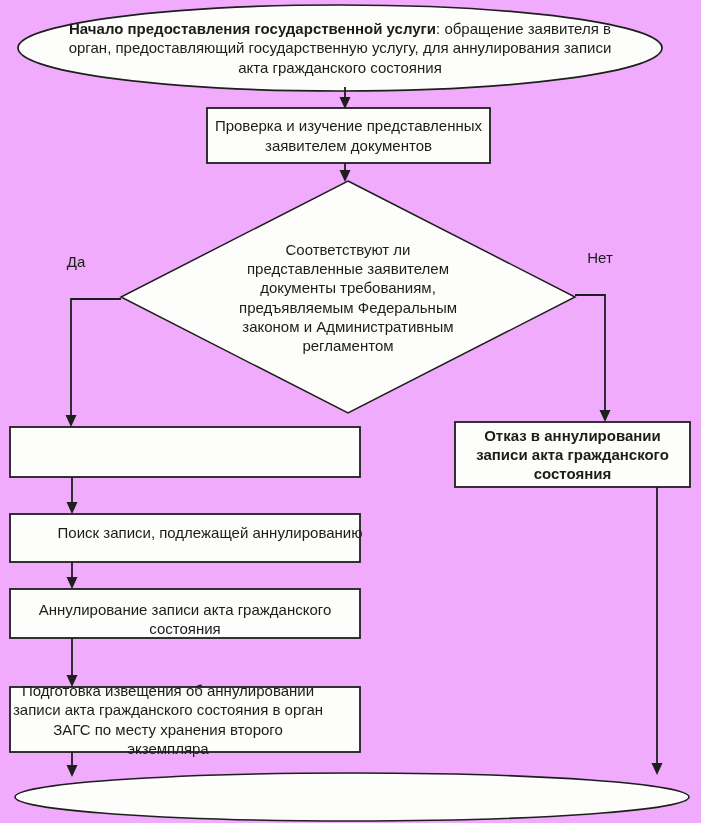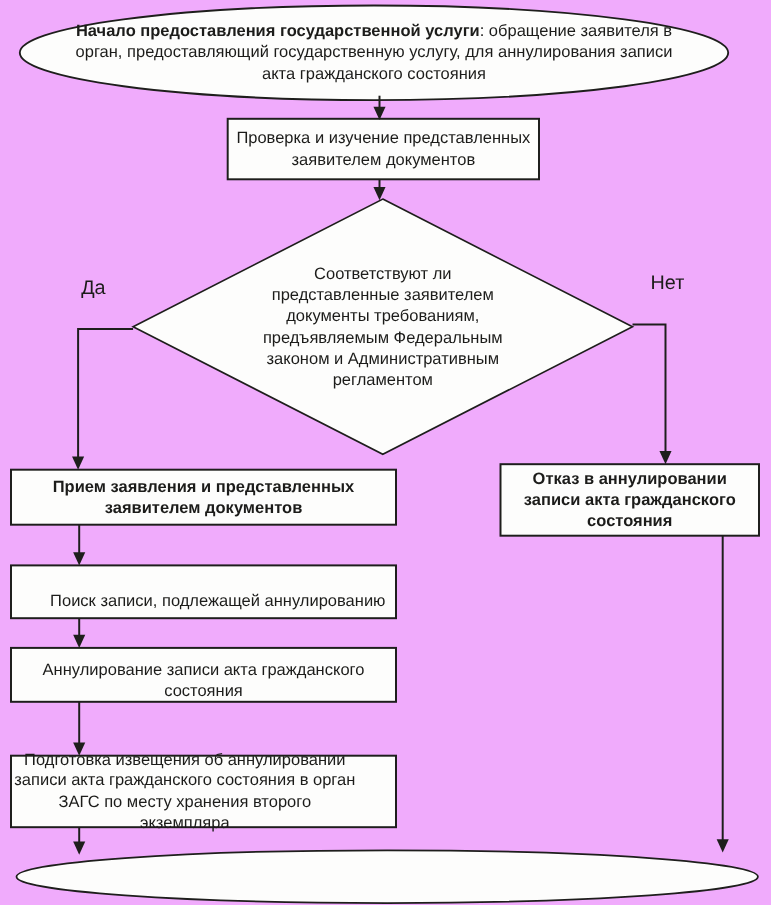--- a/index.html
+++ b/index.html
@@ -27,22 +27,21 @@
     align-items: center;
     justify-content: center;
     text-align: center;
     font-size: 15px;
     line-height: 1.28;
     color: #1c1c1a;
   }
   .txt .inner { width: 100%; }
   .bold { font-weight: bold; }
   .branch-label {
-    font-size: 18px;
-    text-align: right;
+    font-size: 15px;
   }
 </style>
 </head>
 <body>
 
 <div class="page">
 
   <svg class="layer-svg" viewBox="0 0 701 823">
 
     <ellipse cx="340" cy="48" rx="322" ry="43" fill="#fdfdfc" stroke="#1e1e1c" stroke-width="1.7"></ellipse>
@@ -110,29 +109,26 @@
   </div>
 
   <div class="txt branch-label" style="left:56px; top:250px; width:40px; height:24px;">
     <div class="inner">Да</div>
   </div>
 
   <div class="txt branch-label" style="left:578px; top:246px; width:44px; height:24px;">
     <div class="inner">Нет</div>
   </div>
 
-  <div class="txt bold" style="left:12px; top:428px; width:346px; height:48px;">
-    <div class="inner">Прием заявления и представленных заявителем документов</div>
-  </div>
 
   <div class="txt bold" style="left:457px; top:423px; width:231px; height:63px;">
     <div class="inner">Отказ в аннулировании записи акта гражданского состояния</div>
   </div>
 
-  <div class="txt" style="left:12px; top:525px; width:372px; height:44px;">
+  <div class="txt" style="left:12px; top:511px; width:372px; height:44px;padding-left:12px;">
     <div class="inner">Поиск записи, подлежащей аннулированию</div>
   </div>
 
   <div class="txt" style="left:12px; top:590px; width:346px; height:58px;">
     <div class="inner">Аннулирование записи акта гражданского состояния</div>
   </div>
 
   <div class="txt" style="left:12px; top:688px; width:312px; height:63px;">
     <div class="inner">Подготовка извещения об аннулировании записи акта гражданского состояния в орган ЗАГС по месту хранения второго экземпляра</div>
   </div>

